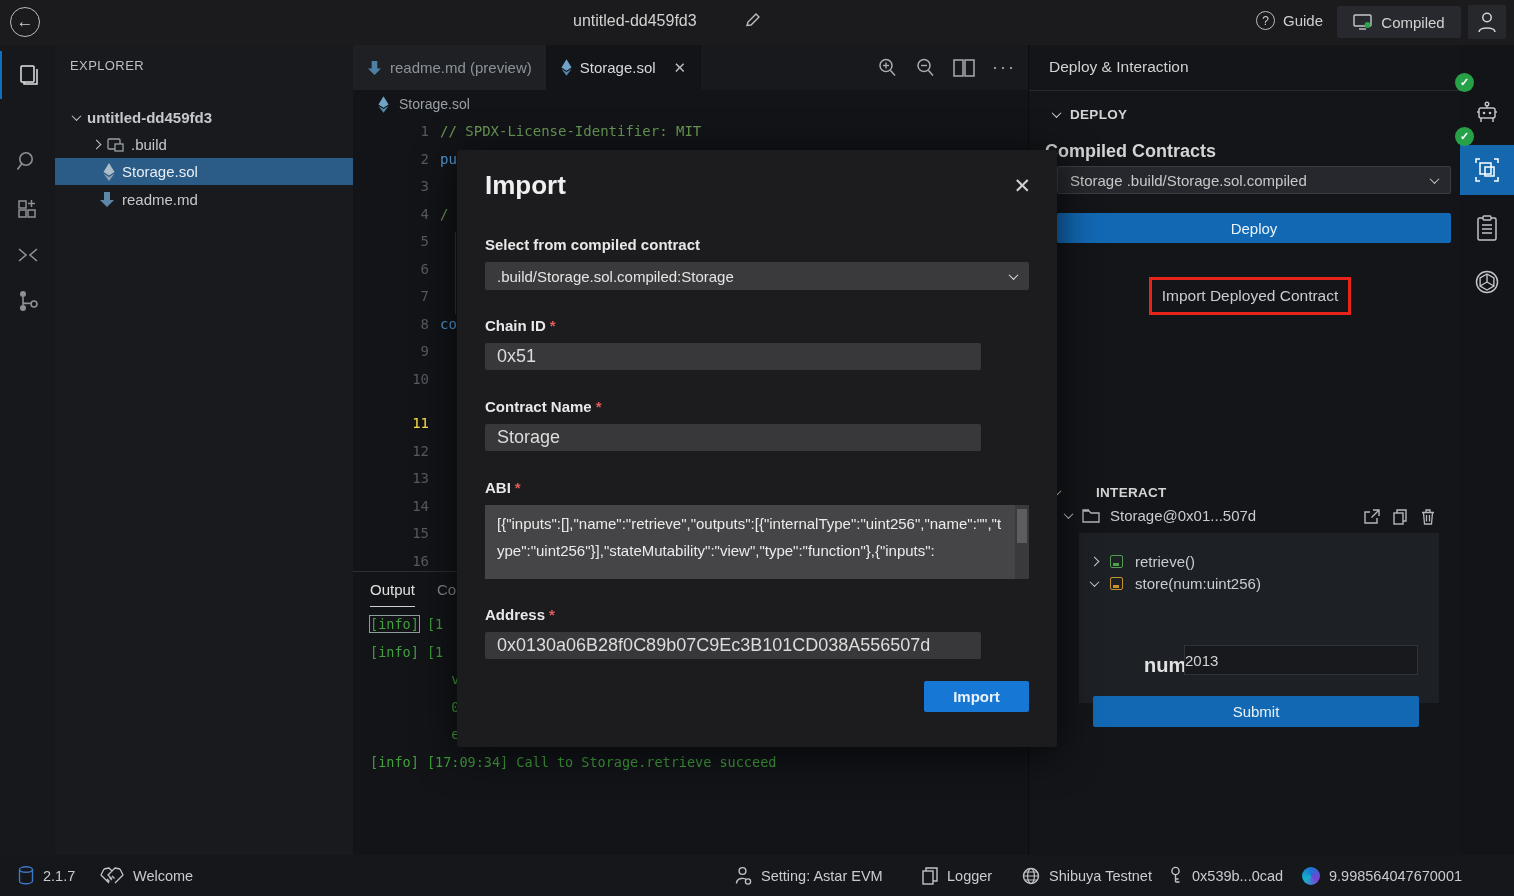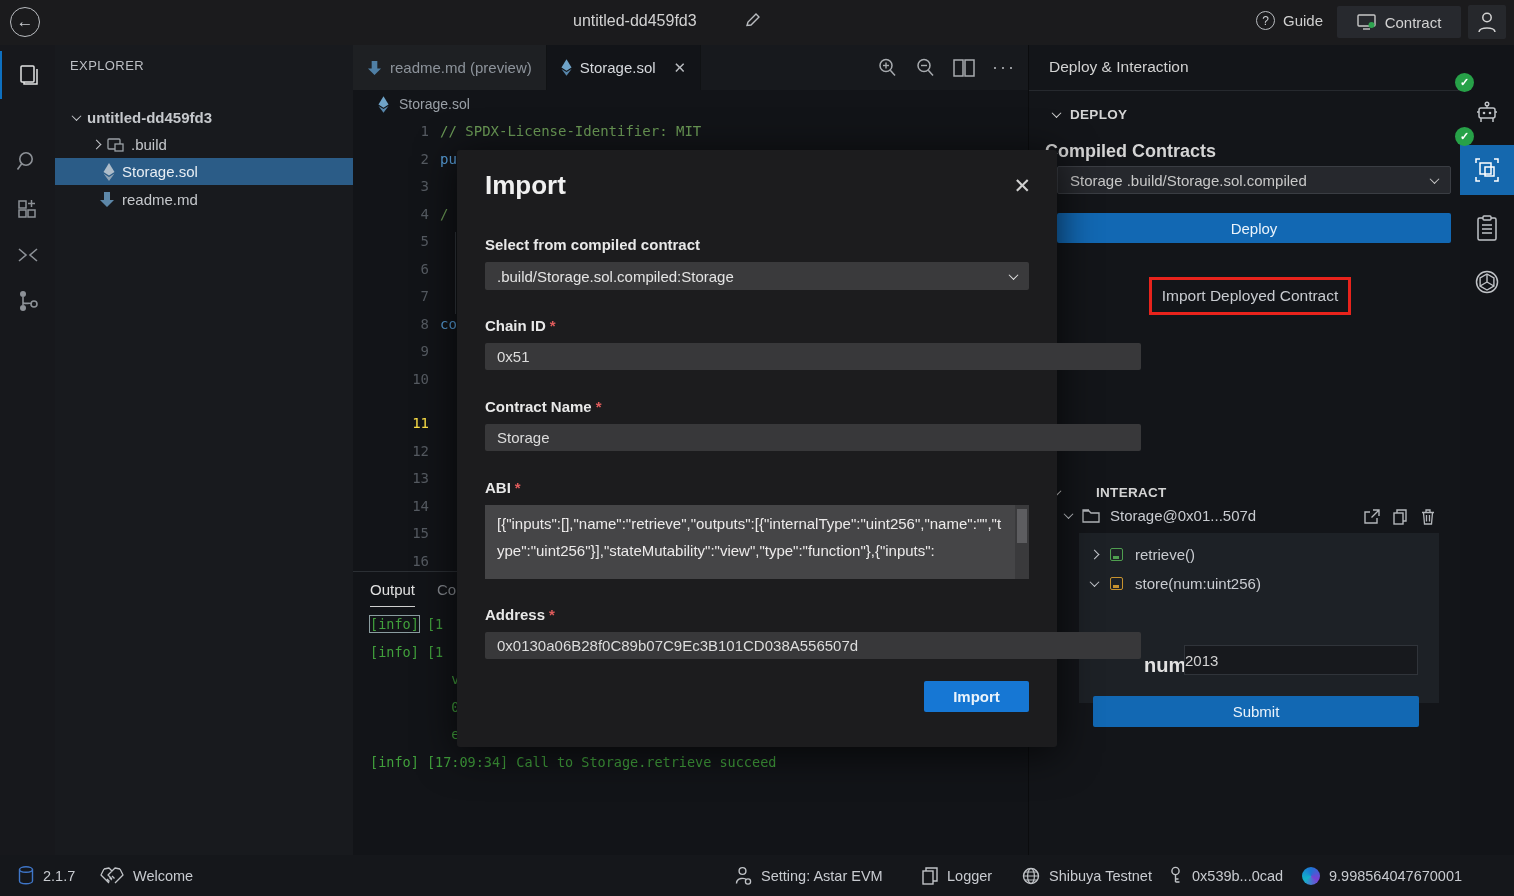--- a/index.html
+++ b/index.html
@@ -91,21 +91,21 @@
   .statusbar { left:0; top:855px; width:1514px; height:41px; background:#15171b; display:flex; align-items:center; font-size:14.5px; color:#c8cbd0; }
   .sb-item { display:flex; align-items:center; gap:9px; position:absolute; }
 
   
   .modal { left:457px; top:150px; width:600px; height:597px; background:#1c1c1e; border-radius:3px; box-shadow:0 6px 40px rgba(0,0,0,.7); z-index:50; }
   .modal-title { position:absolute; left:28px; top:20px; font-size:26px; font-weight:bold; color:#f0f0f0; }
   .modal-close { position:absolute; right:26px; top:24px; font-size:21px; color:#d0d0d0; }
   .mlabel { position:absolute; left:28px; font-size:15px; font-weight:bold; color:#e8e8e8; }
   .req { color:#e05c5c; font-weight:bold; margin-left:4px; }
   .mselect { position:absolute; left:28px; width:544px; height:28px; background:#3a3a3c; border-radius:2px; display:flex; align-items:center; justify-content:space-between; padding:0 12px; color:#e4e4e4; font-size:15px; }
-  .minput { position:absolute; left:28px; width:656px; height:27px; background:#38383a; border:none; border-radius:2px; color:#dcdcdc; font-size:15px; padding:0 12px; font-family:"Liberation Sans", sans-serif; }
+  .minput { position:absolute; left:28px; width:496px; height:27px; background:#38383a; border:none; border-radius:2px; color:#dcdcdc; font-size:18px; padding:0 12px; font-family:"Liberation Sans", sans-serif; }
   .mtextarea { position:absolute; left:28px; top:355px; width:530px; height:74px; background:#454547; color:#eceaea; font-size:15px; line-height:27px; padding:5px 12px 0 12px; overflow:hidden; word-break:break-all; font-family:"Liberation Sans", sans-serif; }
   .mscroll { position:absolute; left:558px; top:355px; width:14px; height:74px; background:#3a3a3c; }
   .mscroll::after { content:""; position:absolute; left:2px; top:4px; width:10px; height:34px; background:#5d5d60; }
   .importbtn { position:absolute; left:467px; top:531px; width:105px; height:31px; background:#1677d4; font-weight:bold; }
 
   svg { display:block; }
 </style>
 </head>
 <body>
 
@@ -126,21 +126,21 @@
       <span>Guide</span>
     </div>
     <div class="abs connected">
       <span style="position:relative;">
         <svg width="19" height="16" viewBox="0 0 19 16">
             <rect x="1" y="1" width="17" height="11" rx="1" fill="none" stroke="#c8c8c8" stroke-width="1.4"></rect>
             <line x1="6" y1="15" x2="13" y2="15" stroke="#c8c8c8" stroke-width="1.4"></line>
             <circle cx="14.5" cy="11" r="3" fill="#2ea44f"></circle>
           </svg>
       </span>
-      <span>Contract</span>
+      <span>Compiled</span>
     </div>
     <div class="abs avatarbox">
       <svg width="20" height="22" viewBox="0 0 20 22">
           <circle cx="10" cy="6.5" r="4.2" fill="none" stroke="#d2d2d2" stroke-width="1.5"></circle>
           <path d="M2 21 C2 15.5 18 15.5 18 21" fill="none" stroke="#d2d2d2" stroke-width="1.5"></path>
         </svg>
     </div>
   </div>
 
   <div class="abs activitybar">
@@ -346,21 +346,21 @@
           </svg>
       </span>
       <span>
         <svg width="14" height="16" viewBox="0 0 14 16">
             <path d="M1 3.5 h12 M5 3 V1 h4 v2 M2.5 3.5 L3.5 15 h7 L11.5 3.5 M5.5 6 v6.5 M8.5 6 v6.5" fill="none" stroke="currentColor" stroke-width="1.3"></path>
           </svg>
       </span>
     </div>
 
     <div class="interactbox">
-      <div class="fnrow" style="top:13px;">
+      <div class="fnrow" style="top:20px;">
         <span class="chev right"></span>
         <span class="fnsq green"></span>
         <span>retrieve()</span>
       </div>
       <div class="fnrow" style="top:42px;">
         <span class="chev down"></span>
         <span class="fnsq orange"></span>
         <span>store(num:uint256)</span>
       </div>
       <div class="numlabel">num</div>

